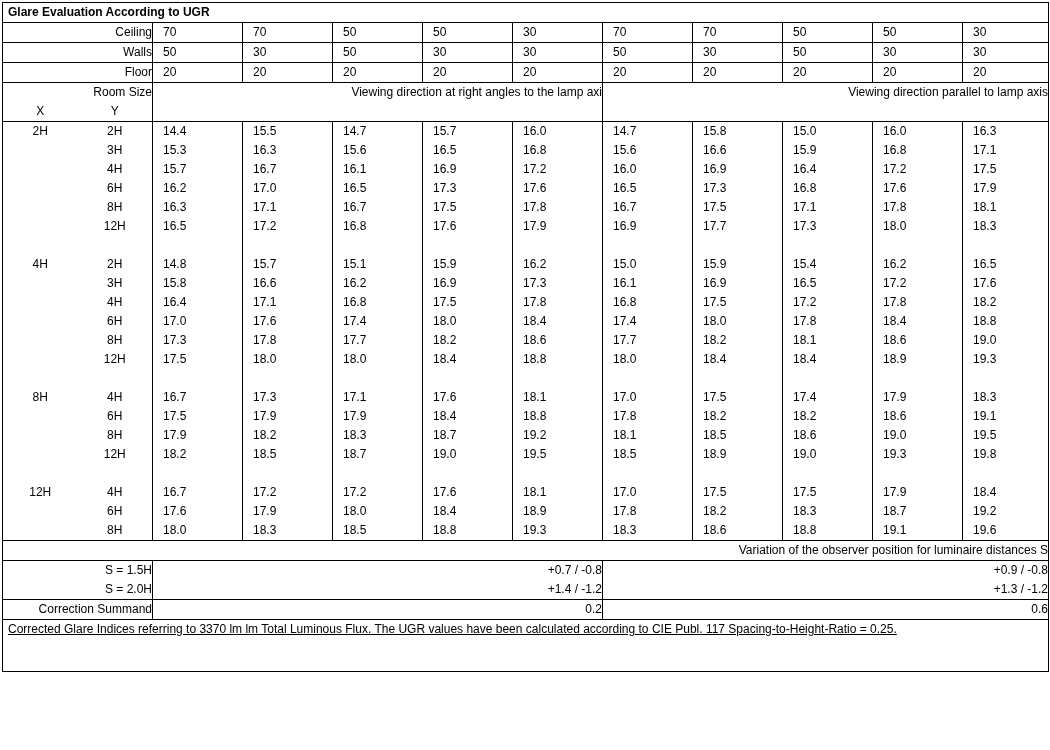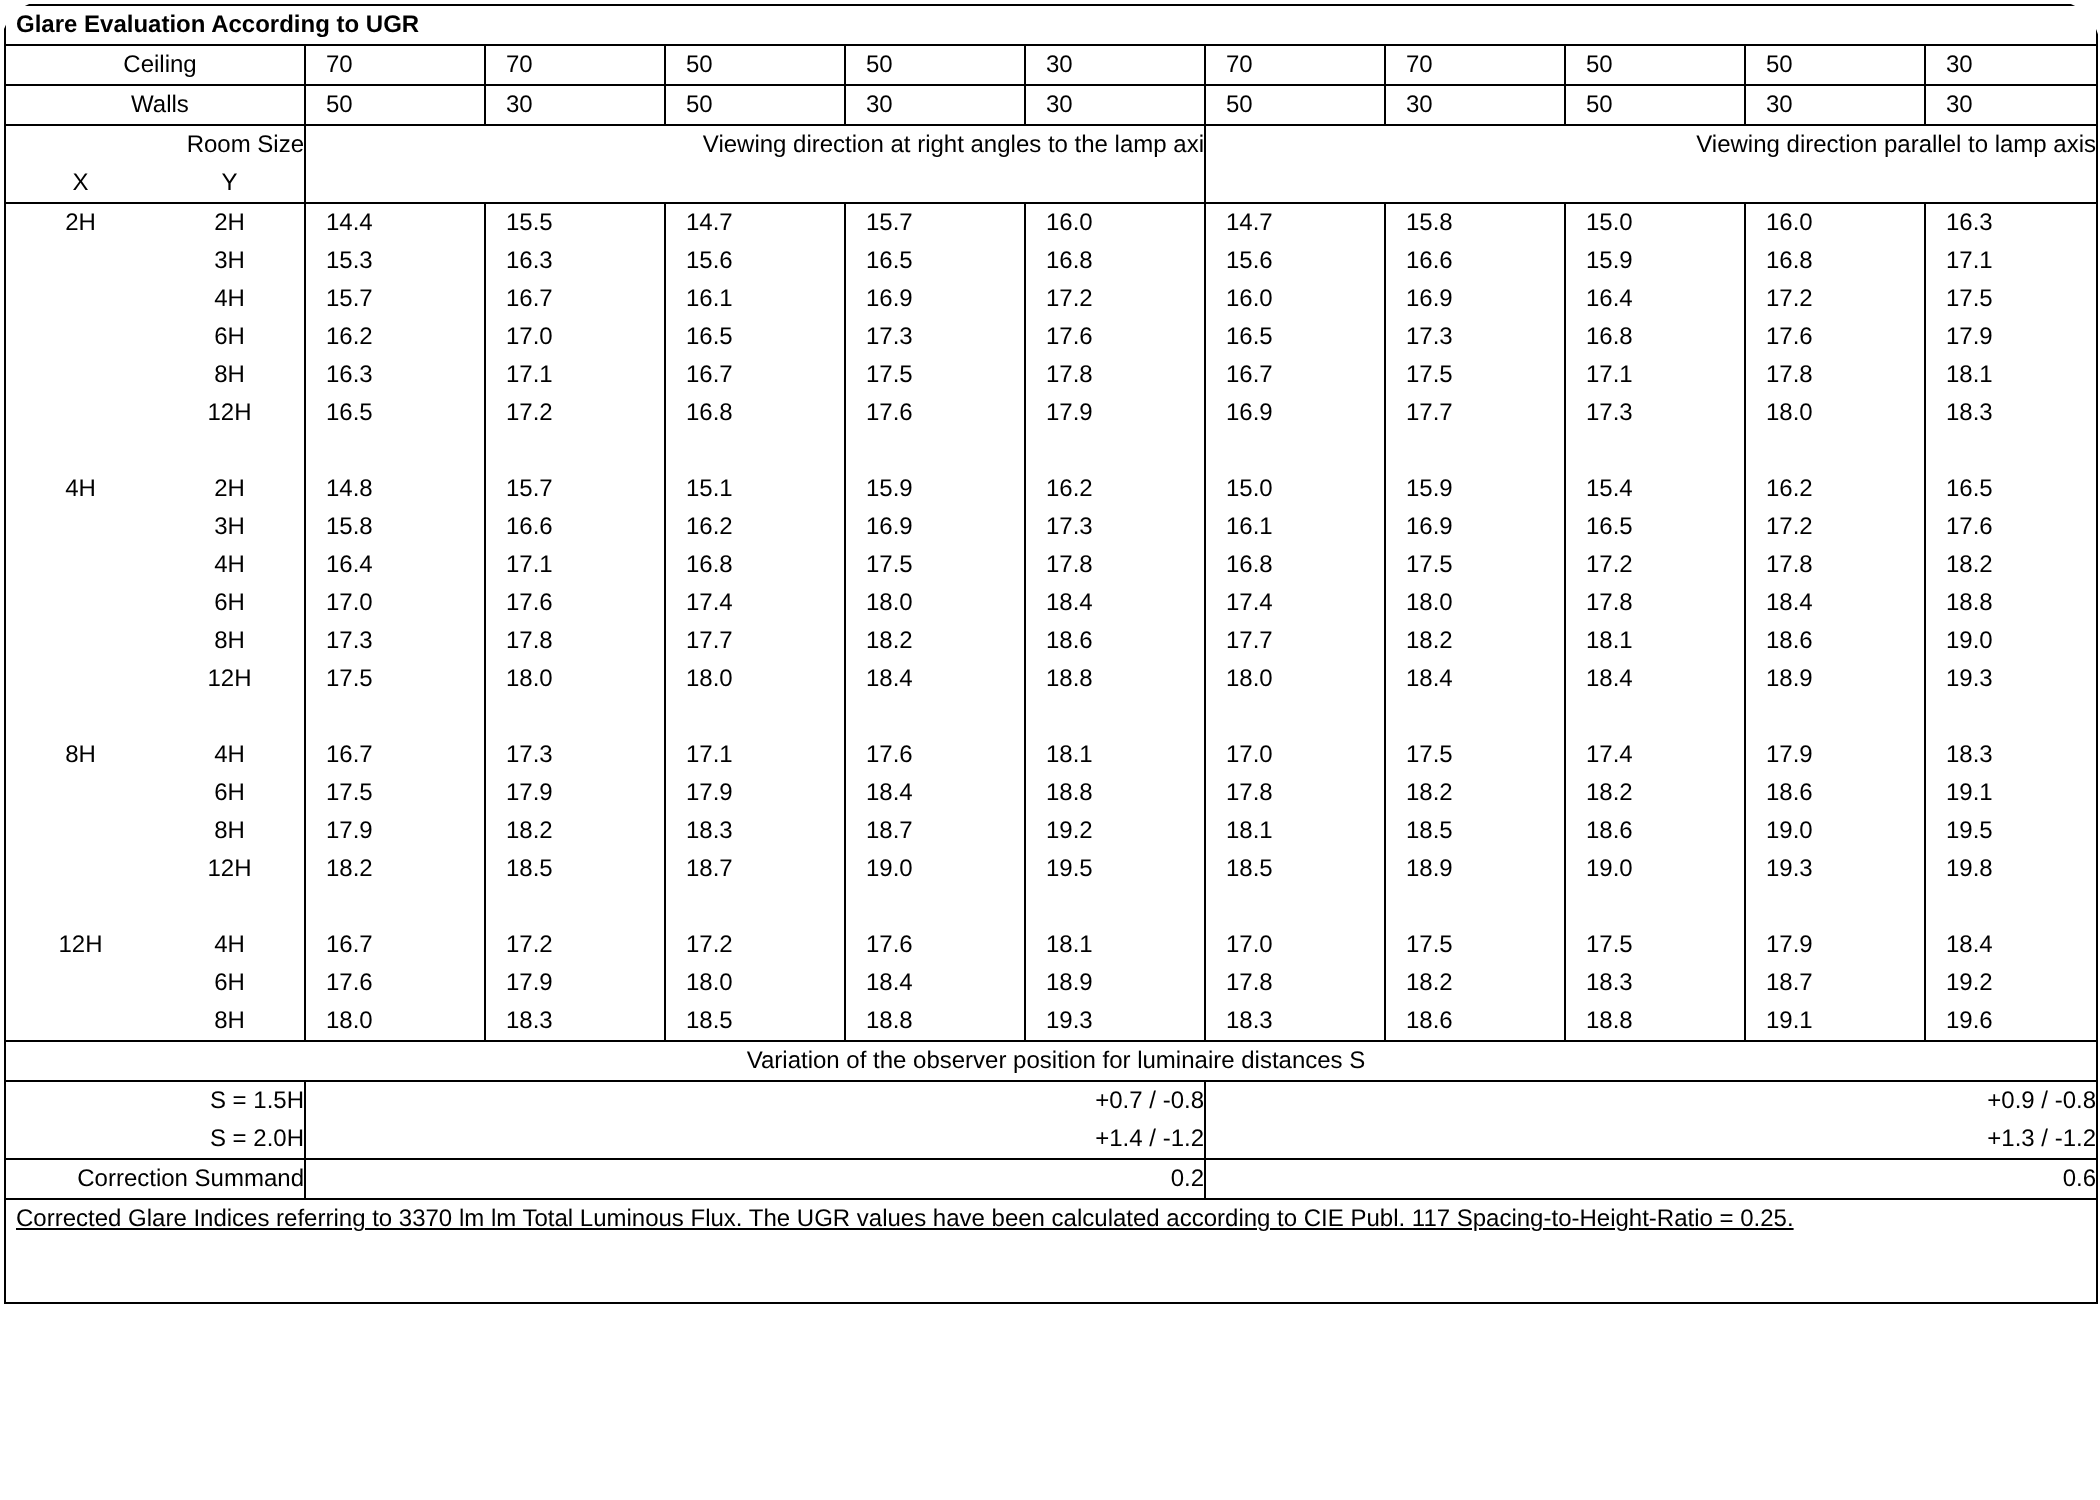--- a/index.html
+++ b/index.html
@@ -11,21 +11,20 @@
     font-family: "Liberation Sans", sans-serif;
     font-size: 12px;
     color: #000000;
   }
   #page {
     position: relative;
     width: 1050px;
     height: 750px;
     box-sizing: border-box;
     overflow: hidden;
-    border-radius: 24px;
   }
   table.ugr {
     border-collapse: collapse;
     width: 1046px;
     margin: 2px;
     table-layout: fixed;
   }
   table.ugr td {
     border: 1px solid #000000;
     padding: 0;
@@ -34,21 +33,21 @@
     height: 19px;
     vertical-align: middle;
   }
   .title-cell {
     font-weight: bold;
     padding-left: 5px !important;
     font-size: 12.5px;
   }
   .label {
     padding-left: 5px !important;
-    text-align: center;
+    text-align: right;
   }
   .num {
     text-align: left;
     padding-left: 10px !important;
   }
   .ctr {
     text-align: right;
   }
   .nb-top {
     border-top: none !important;
@@ -130,20 +129,33 @@
         <td class="num">50</td>
         <td class="num">30</td>
         <td class="num">30</td>
         <td class="num">50</td>
         <td class="num">30</td>
         <td class="num">50</td>
         <td class="num">30</td>
         <td class="num">30</td>
       </tr>
 
+      <tr>
+        <td class="label" colspan="2">Floor</td>
+        <td class="num">20</td>
+        <td class="num">20</td>
+        <td class="num">20</td>
+        <td class="num">20</td>
+        <td class="num">20</td>
+        <td class="num">20</td>
+        <td class="num">20</td>
+        <td class="num">20</td>
+        <td class="num">20</td>
+        <td class="num">20</td>
+      </tr>
 
       <tr>
         <td class="roomsize-head nb-bottom" colspan="2">Room Size</td>
         <td class="ctr nb-bottom" colspan="5">Viewing direction at right angles to the lamp axi</td>
         <td class="ctr nb-bottom" colspan="5">Viewing direction parallel to lamp axis</td>
       </tr>
       <tr>
         <td class="xy-cell nb-top nb-right">X</td>
         <td class="xy-cell nb-top nb-left">Y</td>
         <td class="nb-top" colspan="5"></td>

